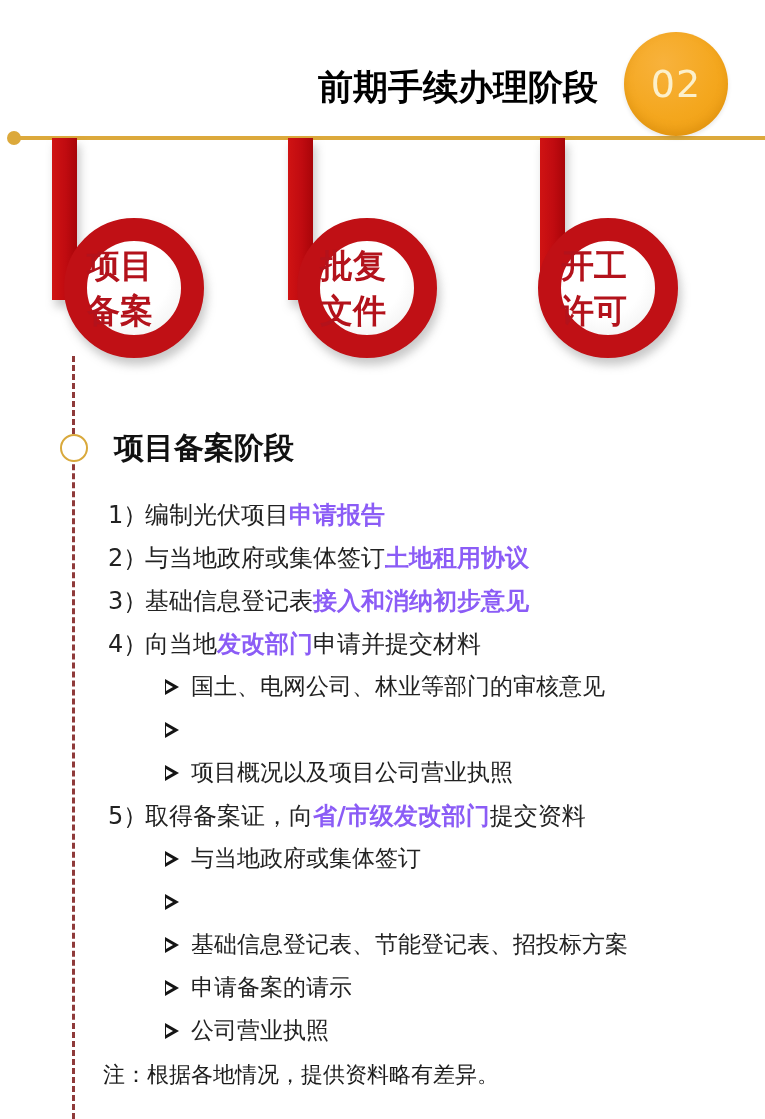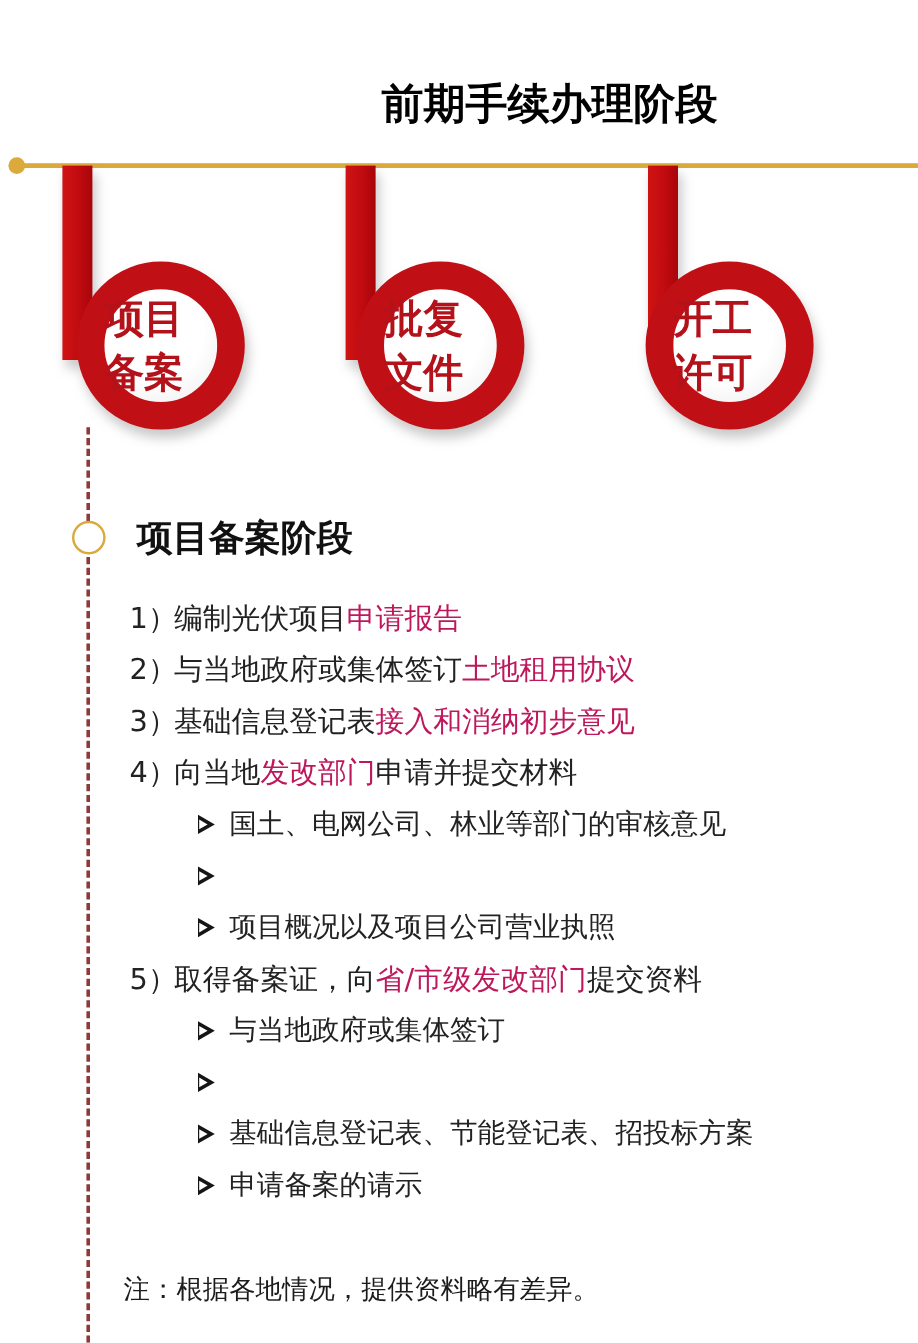--- a/index.html
+++ b/index.html
@@ -44,38 +44,41 @@
   .marker { position:absolute; left:60px; top:434px; width:28px; height:28px;
             border:2px solid #d9a93c; border-radius:50%; background:#ffffff; z-index:1; }
 
   
   .section-heading { position:absolute; left:114px; top:428px; font-size:30px;
                      font-weight:bold; color:#111; white-space:nowrap; }
   #list { position:absolute; left:108px; top:493px; width:650px; color:#222; }
   .row { height:43px; display:flex; align-items:center; font-size:24px; white-space:nowrap; }
   .row .num { width:37px; flex:none; }
   .row.sub { padding-left:57px; font-size:23px; }
-  .hl { color:#be185d; font-weight:normal; }
+  .hl { color:#8b5cf6; font-weight:bold; }
   .arrow { position:relative; width:15px; height:16px; flex:none; margin-right:11px; }
   .arrow:before { content:""; position:absolute; left:0; top:0;
                   border-left:14px solid #151515;
                   border-top:8px solid transparent; border-bottom:8px solid transparent; }
   .arrow:after  { content:""; position:absolute; left:1px; top:4px;
                   border-left:7px solid #ffffff;
                   border-top:4px solid transparent; border-bottom:4px solid transparent; }
   .note { position:absolute; left:103px; top:1060px; font-size:22px; color:#1c1c1c;
           white-space:nowrap; }
 </style>
 </head>
 <body>
 
 <div id="page">
 
   <div class="title">前期手续办理阶段</div>
 
+  <div class="badge">
+    <span>02</span>
+  </div>
 
   <div class="gold-line"></div>
   <div class="gold-dot"></div>
 
   <div class="ribbon r1">
     <div class="bar"></div>
     <div class="ring">
       <div class="ring-label">
         <div>项目</div>
         <div>备案</div>
@@ -148,17 +151,21 @@
         <span class="arrow"></span>
       </div>
       <div class="row sub">
         <span class="arrow"></span>
         <span>基础信息登记表、节能登记表、招投标方案</span>
       </div>
       <div class="row sub">
         <span class="arrow"></span>
         <span>申请备案的请示</span>
       </div>
+      <div class="row sub">
+        <span class="arrow"></span>
+        <span>公司营业执照</span>
+      </div>
     </div>
 
   <div class="note">注：根据各地情况，提供资料略有差异。</div>
 
 </div>
 
 </body></html>

